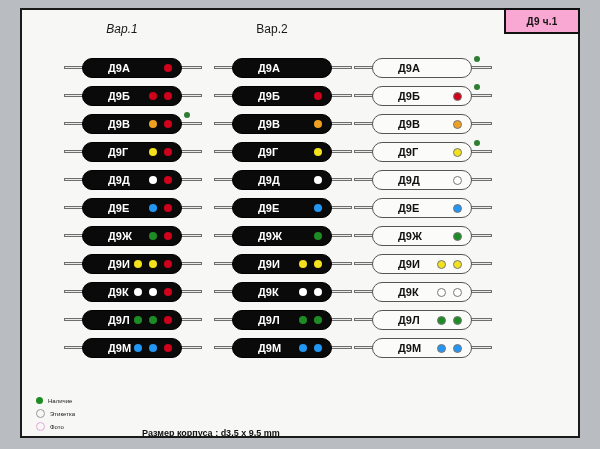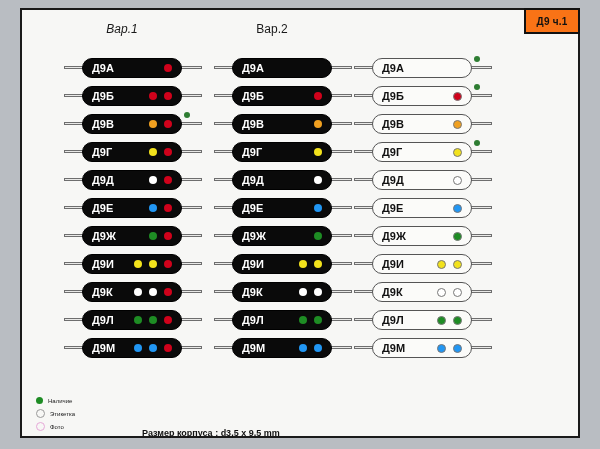--- a/index.html
+++ b/index.html
@@ -13,22 +13,22 @@
     position:absolute;
     left:20px;top:8px;
     width:560px;height:430px;
     background:#f7f7f5;
     border:2px solid #1a1a1a;
     box-sizing:border-box;
   }
   .badge{
     position:absolute;
     right:-2px;top:-2px;
-    width:56px;height:26px;
-    background:#f97316;
+    width:76px;height:26px;
+    background:#f9a8d4;
     border:2px solid #111;
     box-sizing:border-box;
     display:flex;align-items:center;justify-content:center;
     font-size:10px;font-weight:bold;color:#111;
     letter-spacing:.2px;
   }
   .col-head{
     position:absolute;
     text-align:center;
     font-size:12px;
@@ -40,21 +40,21 @@
   .col{position:absolute;top:44px;}
   .row{position:relative;height:28px;}
 
   
   .part{
     position:absolute;
     top:4px;
     width:100px;height:20px;
     border-radius:10px;
     box-sizing:border-box;
-    display:flex;align-items:center;
+    display:flex;align-items:center;padding-left:16px;
   }
   .part.dark{
     left:20px;
     background:#0a0a0a;
     border:1px solid #000;
   }
   .part.light{
     left:20px;
     background:#fbfbf9;
     border:1.4px solid #555;

